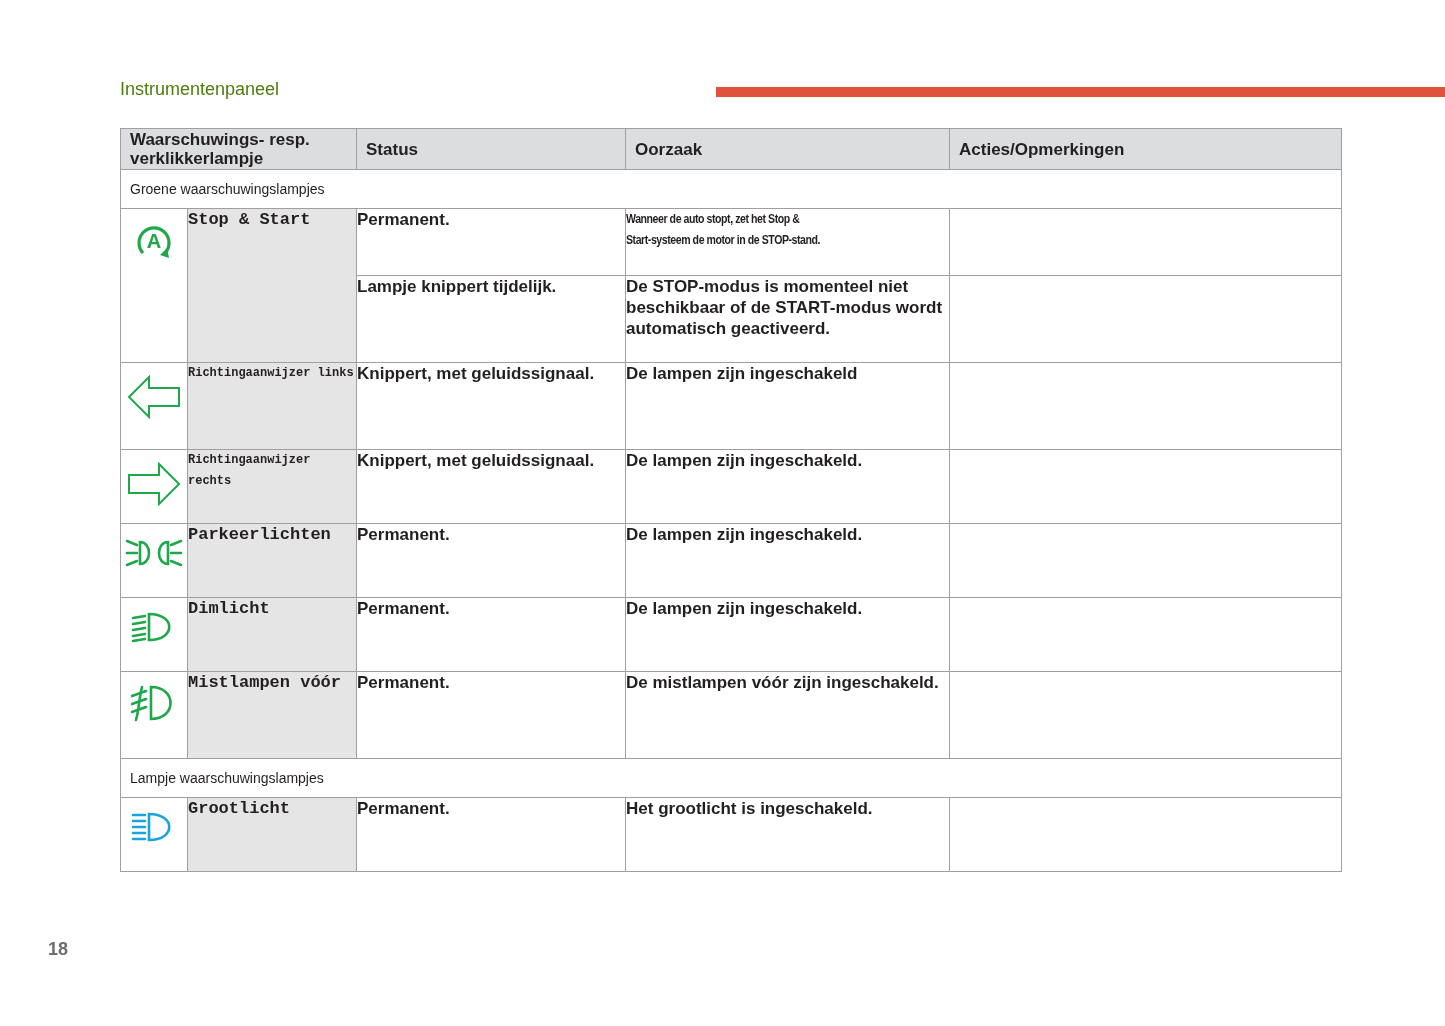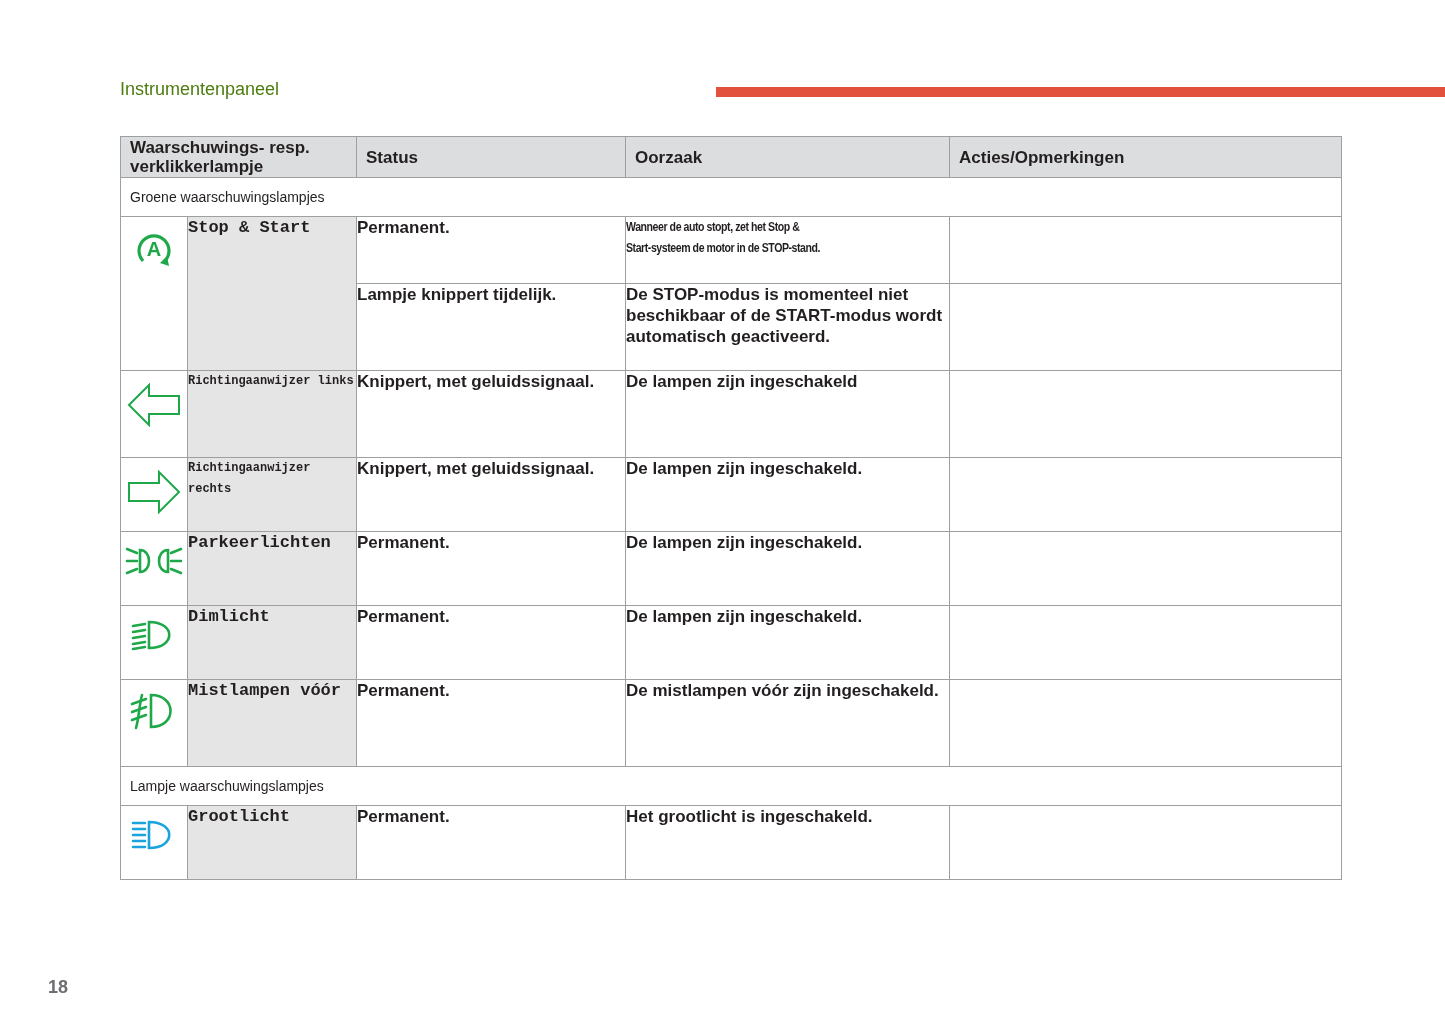--- a/index.html
+++ b/index.html
@@ -1,22 +1,22 @@
 <!DOCTYPE html>
 <html><head>
 <meta charset="utf-8">
 <style>
   html, body { margin:0; padding:0; background:#ffffff; }
   body { width:1445px; height:1026px; position:relative; overflow:hidden;
          font-family:"Liberation Sans", sans-serif; color:#231f20; }
   .section-title { position:absolute; left:120px; top:79px; font-size:18px; color:#4d7c0f; }
   .red-bar { position:absolute; left:716px; top:87px; width:729px; height:10px; background:#e2513c; }
-  .page-number { position:absolute; left:48px; top:977px; font-size:18px; font-weight:bold; color:#6d6e71; }
+  .page-number { position:absolute; left:48px; top:939px; font-size:18px; font-weight:bold; color:#6d6e71; }
 
-  table.lamps { position:absolute; left:120px; top:136px; width:1221px; border-collapse:collapse; table-layout:fixed; }
+  table.lamps { position:absolute; left:120px; top:128px; width:1221px; border-collapse:collapse; table-layout:fixed; }
   table.lamps td, table.lamps th { border:1.5px solid #9d9fa2; vertical-align:top; padding:0; }
   col.c-icon { width:67px; } col.c-name { width:169px; } col.c-status { width:269px; }
   col.c-cause { width:324px; } col.c-actions { width:392px; }
 
   th { background:#dcddde; font-weight:bold; font-size:17px; text-align:left; height:40px; vertical-align:middle !important; }
   th .h { padding:0 9px; line-height:19px; display:block; }
   tr.group td { height:38px; vertical-align:middle; font-weight:normal; font-size:14px; padding-left:9px; }
   td.icon { text-align:center; }
   td.icon svg { margin-top:12px; }
   td.name { background:#e5e5e5; font-weight:bold; font-size:17px; padding:8px 9px 0 9px; line-height:21px;font-family:Liberation Mono, monospace; }

